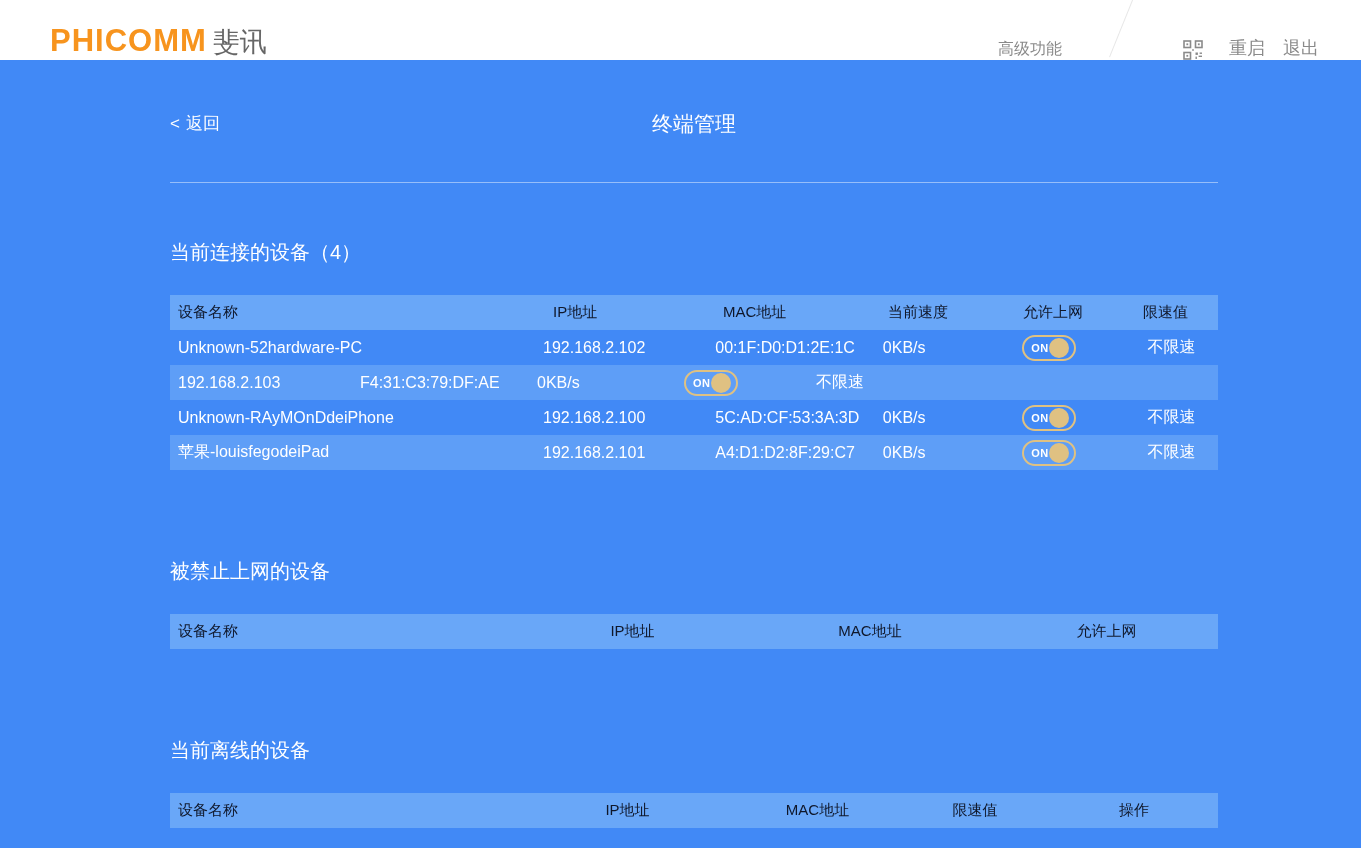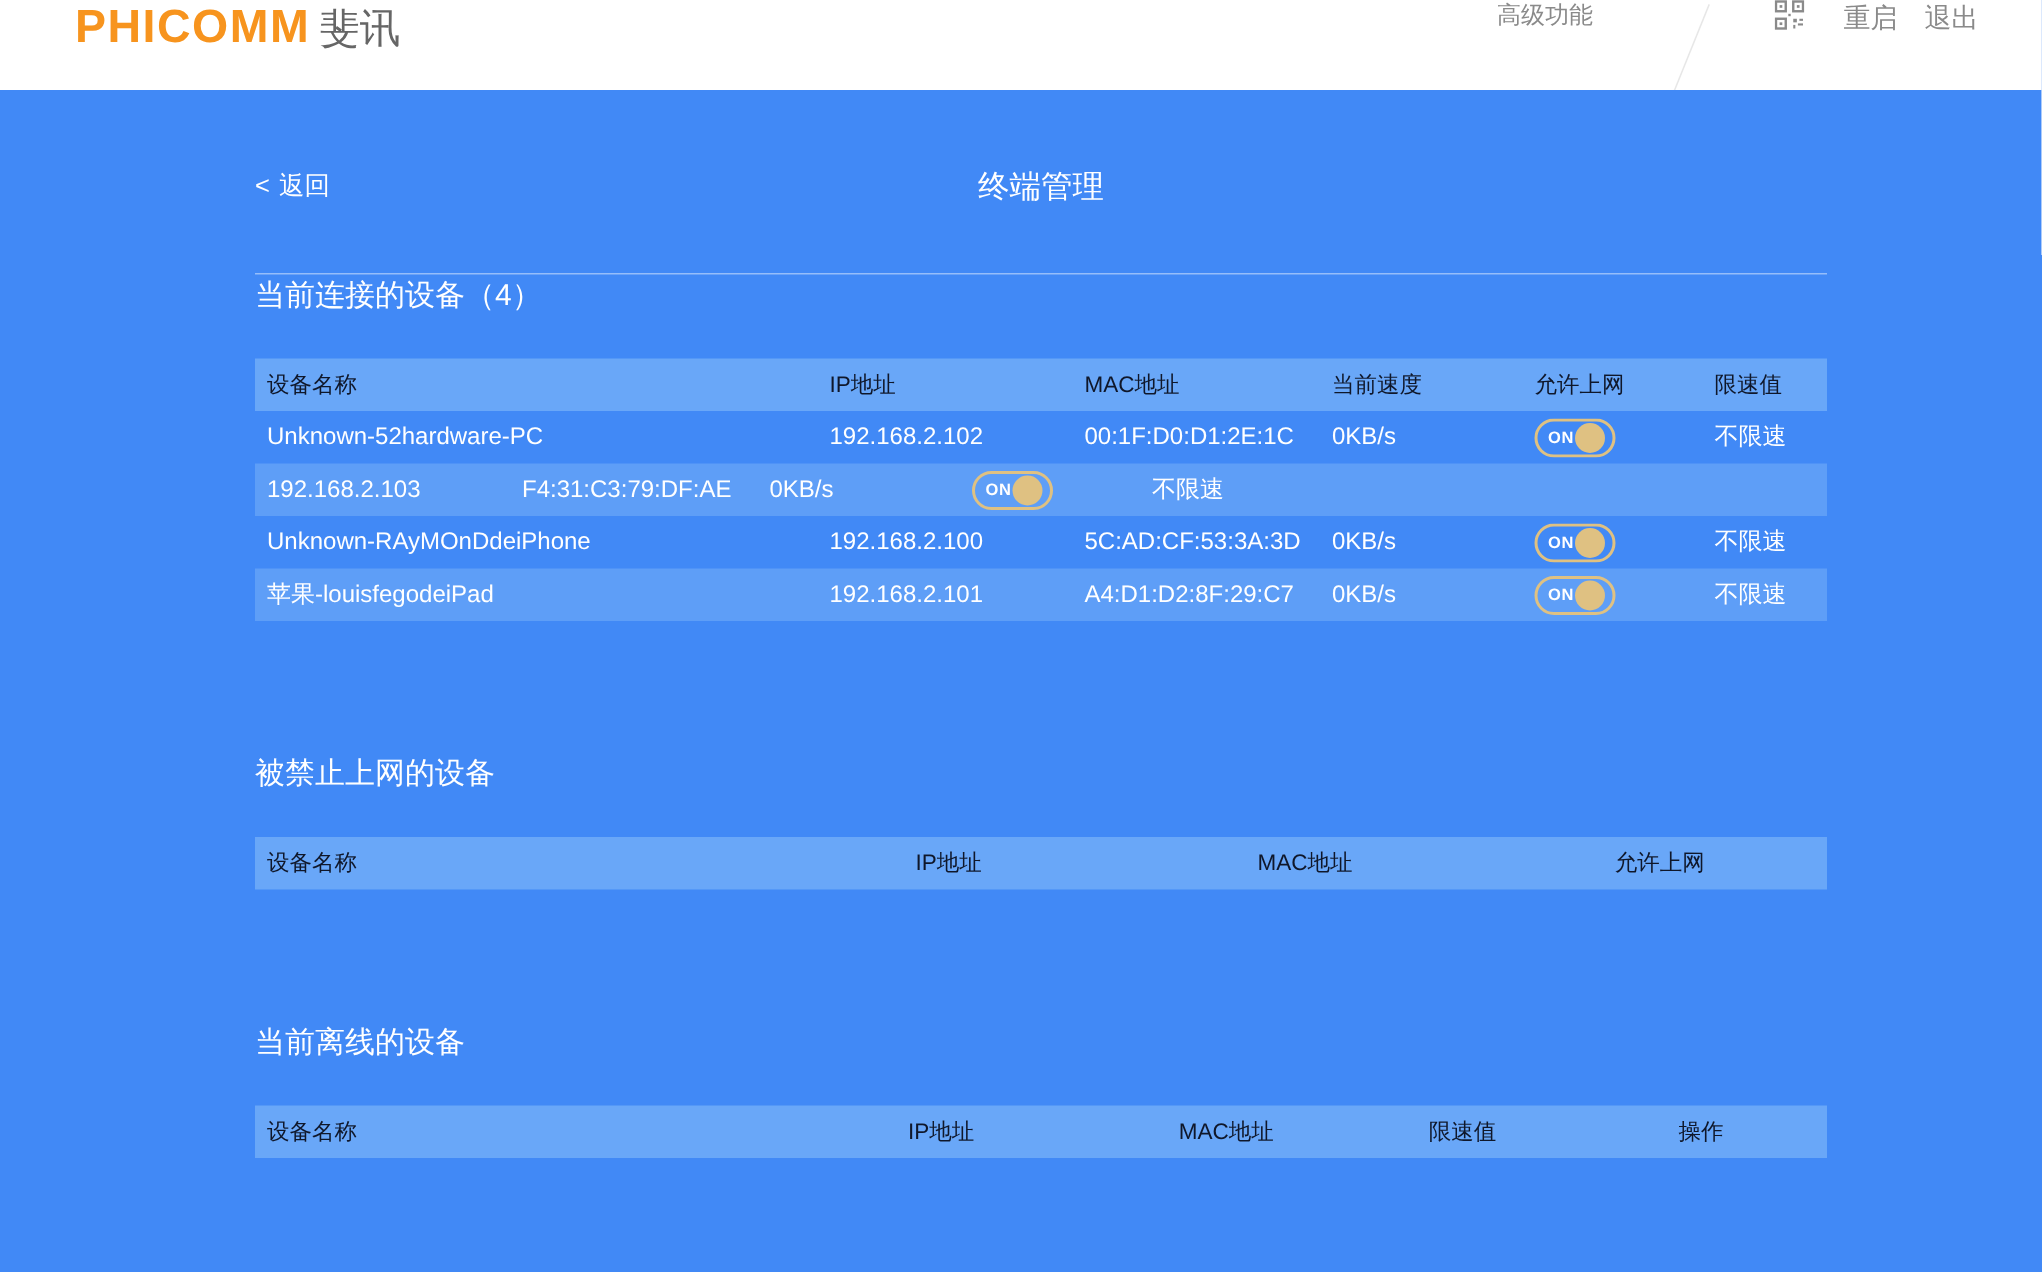--- a/index.html
+++ b/index.html
@@ -1,45 +1,45 @@
 <!DOCTYPE html>
 <html><head>
 <meta charset="utf-8">
 <style>
   * { margin:0; padding:0; box-sizing:border-box; }
   html,body { width:1361px; height:848px; overflow:hidden; font-family:"Liberation Sans","DejaVu Sans",sans-serif; background:#ffffff; }
 
   
-  .topbar { height:60px; background:#ffffff; display:flex; align-items:flex-start; padding:0 42px 0 50px; position:relative; overflow:hidden; }
+  .topbar { height:60px; background:#ffffff; display:flex; align-items:flex-end; padding:0 42px 0 50px; position:relative; overflow:hidden; }
   .logo { display:flex; align-items:baseline; margin-right:auto; cursor:default; }
   .logo-en { font-size:31px; font-weight:800; color:#f7941e; letter-spacing:1px; }
   .logo-cn { font-size:27px; color:#666666; margin-left:6px; font-weight:400; }
   .top-menu-item { font-size:16px; color:#8a8a8a; cursor:pointer; }
   .diag-divider { width:1px; height:80px; background:#e7e7e7; transform:rotate(22deg); margin:0 58px 0 62px; flex:0 0 auto; }
   .qr-icon { width:20px; height:20px; margin-right:26px; cursor:pointer; display:inline-block; }
   .top-action { font-size:18px; color:#8a8a8a; cursor:pointer; margin-left:18px; }
 
   
   .page { background:#4189f6; height:788px; overflow:hidden; }
   .container { width:1048px; margin-left:170px; position:relative; }
 
   .back-row { position:relative; margin-top:52px; height:26px; }
   .back-link { color:#ffffff; font-size:17px; cursor:pointer; display:inline-flex; align-items:center; gap:6px; }
   .page-title { position:absolute; left:50%; top:-2px; transform:translateX(-50%); color:#ffffff; font-size:21px; font-weight:400; }
   .title-divider { border-bottom:1px solid rgba(255,255,255,0.45); margin-top:44px; }
 
   .section-title { color:#ffffff; font-size:20px; font-weight:400; }
-  .sec1-title { }
+  .sec1-title { margin-top:56px; }
   .sec2-title { margin-top:88px; }
   .sec3-title { margin-top:88px; }
 
   .dev-table { margin-top:29px; }
   .thead { display:flex; background:#69a7f8; height:35px; align-items:center; }
   .th { color:#0f172a; font-size:15px; padding-left:8px; }
-  .trow { display:flex; height:35px; align-items:center; }
+  .trow { display:flex; height:35px; align-items:center;gap:12px; }
   .trow.alt { background:#5e9ef7; }
   .td { color:#ffffff; font-size:16px; padding-left:8px; white-space:nowrap; overflow:hidden; }
 
   
   .t1 .c0{width:375px;} .t1 .c1{width:170px;} .t1 .c2{width:165px;} .t1 .c3{width:135px;} .t1 .c4{width:120px;} .t1 .c5{width:83px;}
   
   .t2 .c0{width:350px;} .t2 .c1{width:225px;text-align:center;padding-left:0;} .t2 .c2{width:250px;text-align:center;padding-left:0;} .t2 .c3{width:223px;text-align:center;padding-left:0;}
   
   .t3 .c0{width:350px;} .t3 .c1{width:215px;text-align:center;padding-left:0;} .t3 .c2{width:165px;text-align:center;padding-left:0;} .t3 .c3{width:150px;text-align:center;padding-left:0;} .t3 .c4{width:168px;text-align:center;padding-left:0;}
 

